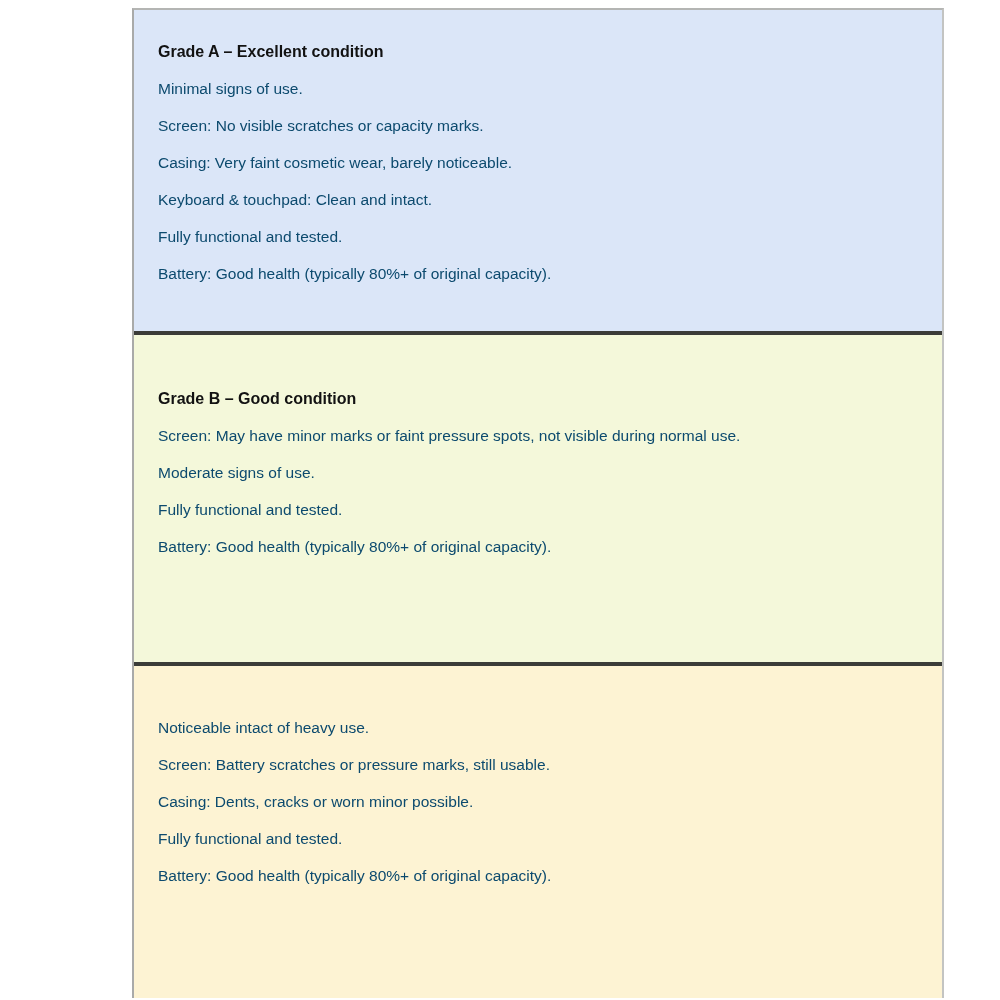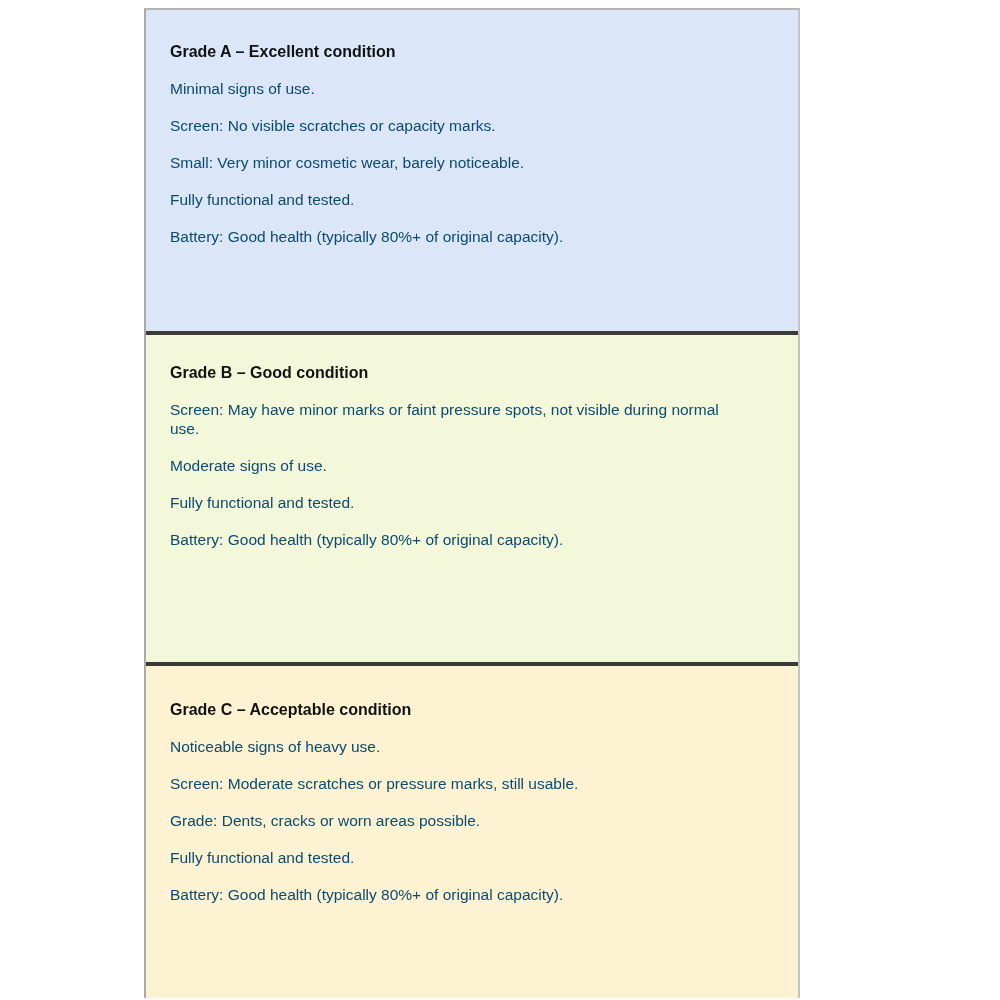--- a/index.html
+++ b/index.html
@@ -11,40 +11,40 @@
     overflow: hidden;
   }
   .page {
     position: relative;
     width: 1000px;
     height: 1000px;
     background: #ffffff;
   }
   .panel-column {
     position: absolute;
-    left: 144px;
+    left: 132px;
     top: 8px;
-    width: 656px;
+    width: 812px;
     border-left: 2px solid #a9aaa9;
     border-right: 2px solid #c3c4c2;
     border-top: 2px solid #b4b5b3;
   }
   .grade-panel {
     width: 100%;
     padding: 32px 60px 20px 24px;
     border-bottom: 4px solid #3b3c38;
   }
   .grade-panel.grade-a {
     background: #dbe6f8;
     min-height: 325px;
   }
   .grade-panel.grade-b {
     background: #f4f8da;
     min-height: 331px;
-    padding-top: 28px;
+    padding-top: 54px;
   }
   .grade-panel.grade-c {
     background: #fdf3d3;
     min-height: 332px;
     padding-top: 34px;
     border-bottom: none;
   }
   .panel-title {
     font-size: 16px;
     font-weight: 700;
@@ -63,36 +63,36 @@
 </head>
 <body>
 
 <div class="page">
   <div class="panel-column">
 
     <section class="grade-panel grade-a">
       <h3 class="panel-title">Grade A – Excellent condition</h3>
       <p class="panel-line">Minimal signs of use.</p>
       <p class="panel-line">Screen: No visible scratches or capacity marks.</p>
-      <p class="panel-line">Small: Very minor cosmetic wear, barely noticeable.</p>
+      <p class="panel-line">Casing: Very faint cosmetic wear, barely noticeable.</p>
+      <p class="panel-line">Keyboard &amp; touchpad: Clean and intact.</p>
       <p class="panel-line">Fully functional and tested.</p>
       <p class="panel-line">Battery: Good health (typically 80%+ of original capacity).</p>
     </section>
 
     <section class="grade-panel grade-b">
       <h3 class="panel-title">Grade B – Good condition</h3>
       <p class="panel-line">Screen: May have minor marks or faint pressure spots, not visible during normal use.</p>
       <p class="panel-line">Moderate signs of use.</p>
       <p class="panel-line">Fully functional and tested.</p>
       <p class="panel-line">Battery: Good health (typically 80%+ of original capacity).</p>
     </section>
 
     <section class="grade-panel grade-c">
-      <h3 class="panel-title">Grade C – Acceptable condition</h3>
-      <p class="panel-line">Noticeable signs of heavy use.</p>
-      <p class="panel-line">Screen: Moderate scratches or pressure marks, still usable.</p>
-      <p class="panel-line">Grade: Dents, cracks or worn areas possible.</p>
+      <p class="panel-line">Noticeable intact of heavy use.</p>
+      <p class="panel-line">Screen: Battery scratches or pressure marks, still usable.</p>
+      <p class="panel-line">Casing: Dents, cracks or worn minor possible.</p>
       <p class="panel-line">Fully functional and tested.</p>
       <p class="panel-line">Battery: Good health (typically 80%+ of original capacity).</p>
     </section>
 
   </div>
 </div>
 
 </body></html>

